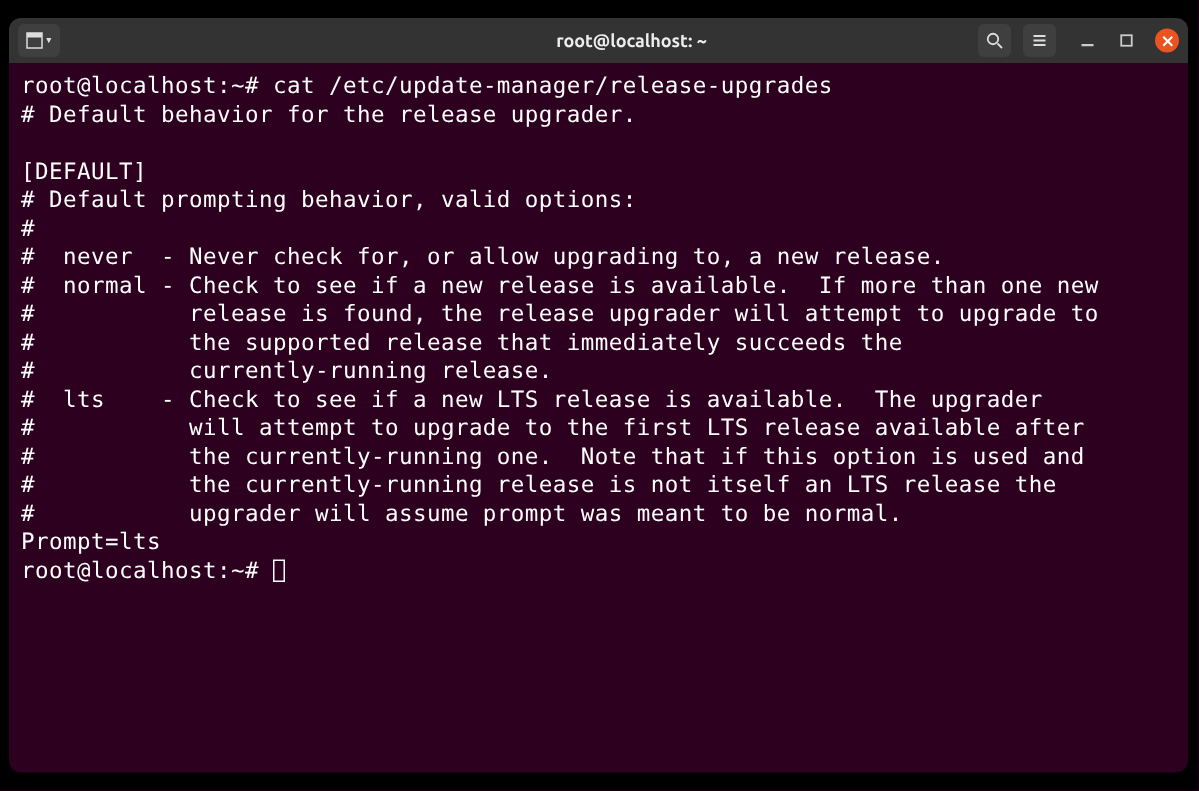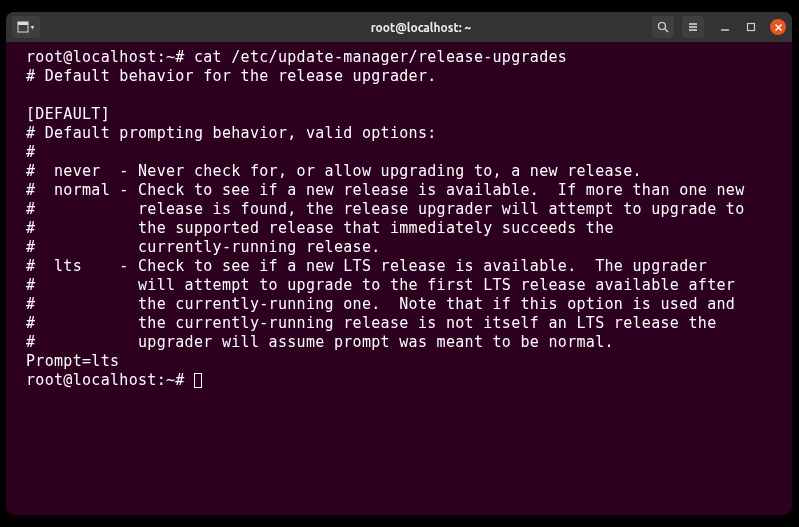--- a/index.html
+++ b/index.html
@@ -96,21 +96,21 @@
   }
   .wc.close {
     background: #e95420;
     border-radius: 50%;
     width: 16px;
     height: 16px;
     color: #fff;
   }
   .terminal {
     flex: 1;
-    padding: 6px 20px;
+    padding: 6px 8px;
     color: #ffffff;
     font-size: 15px;
     line-height: 19px;
     white-space: pre;
     letter-spacing: 0.3px;
   }
   .terminal span.prompt { color: #ffffff; }
   .cursor {
     display: inline-block;
     width: 8px;

